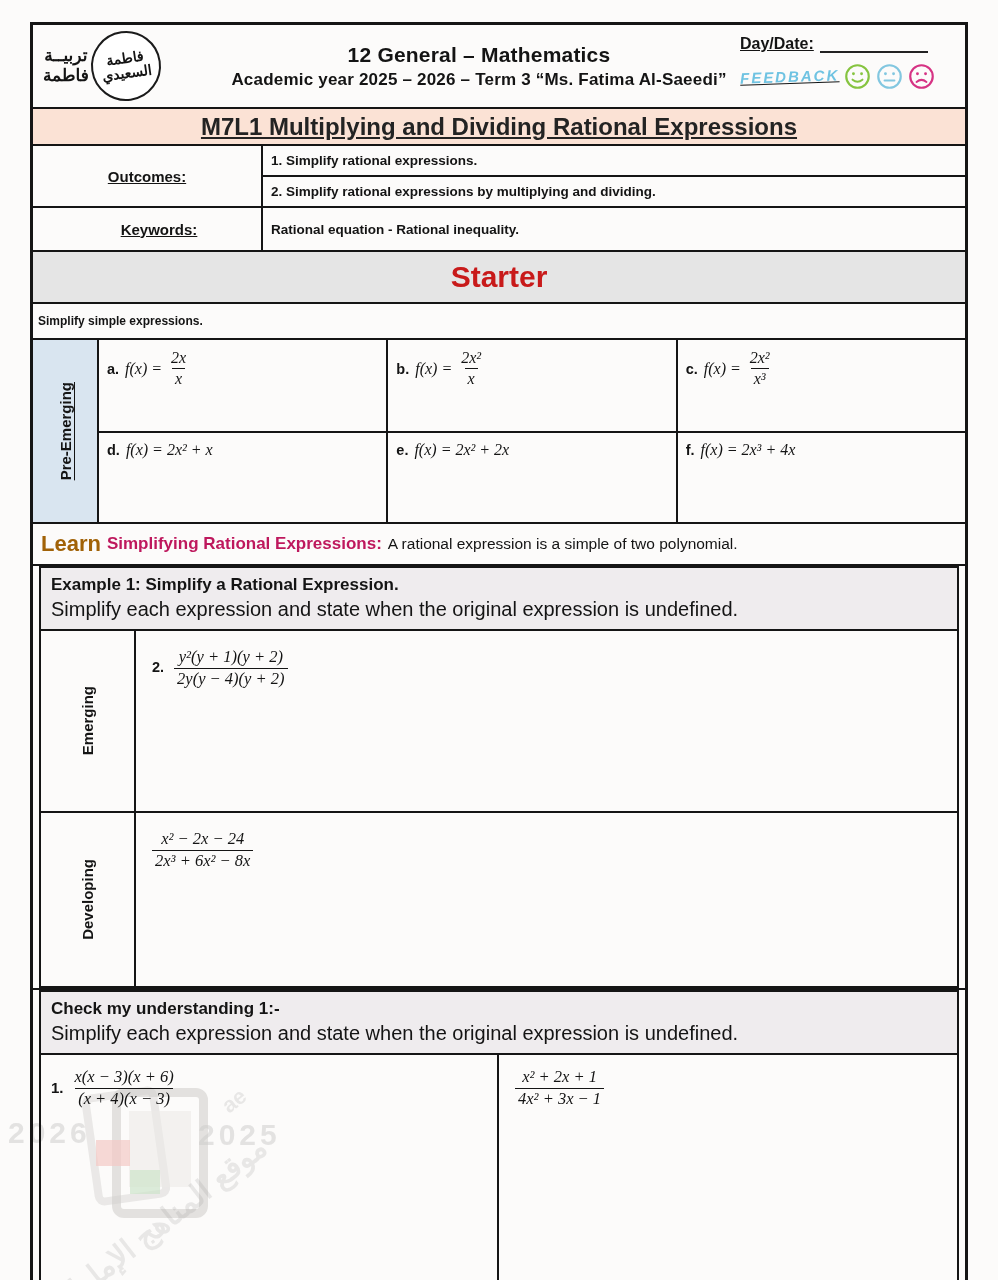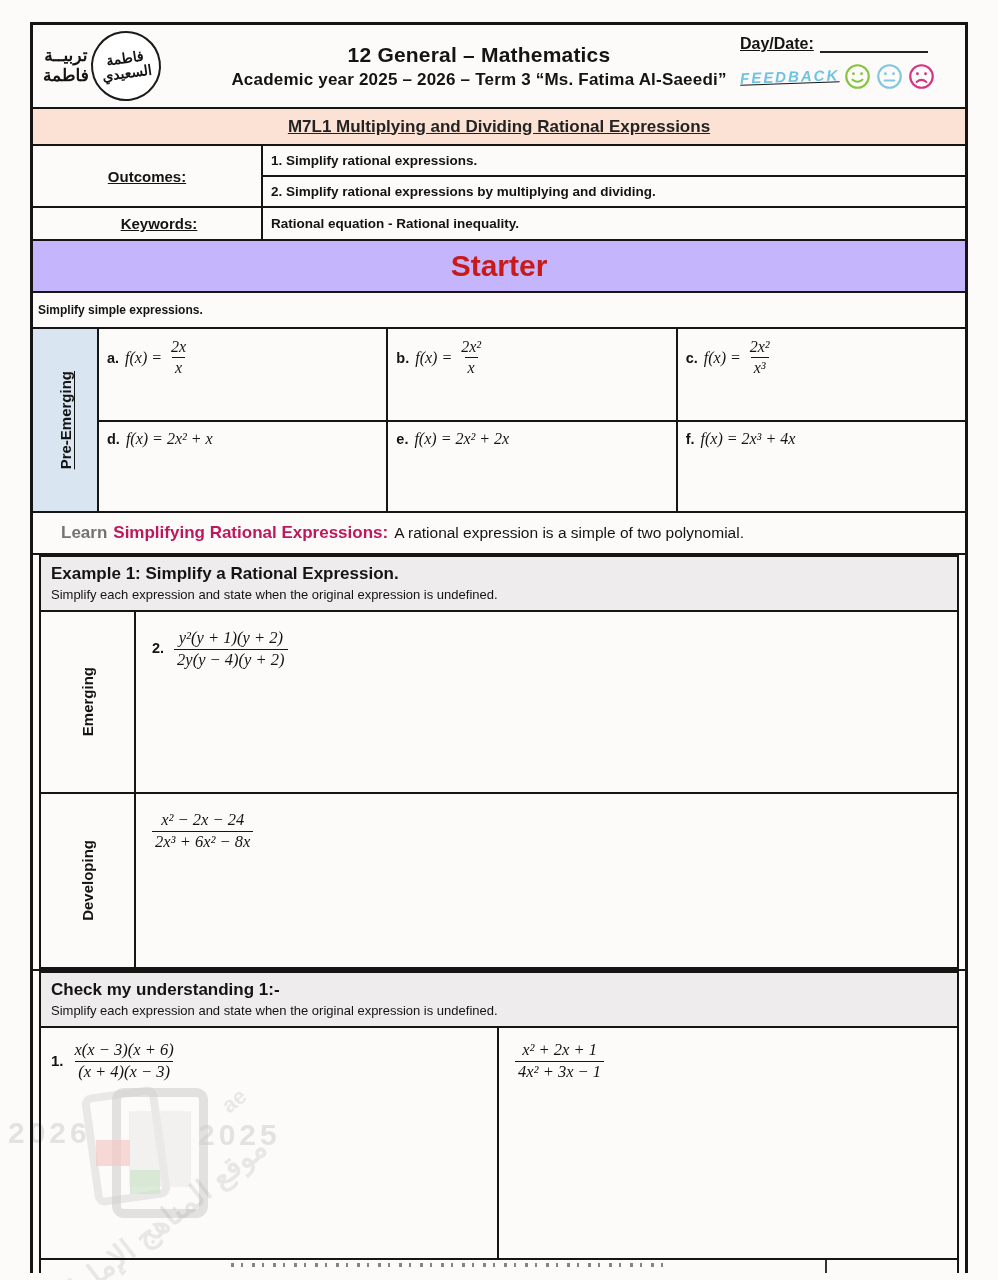--- a/index.html
+++ b/index.html
@@ -18,57 +18,57 @@
   .course-line{font-size:21px;font-weight:600;letter-spacing:.2px;}
   .year-line{font-size:17px;font-weight:600;letter-spacing:.2px;}
   .head-right{width:225px;padding:10px 12px 0 0;box-sizing:border-box;display:flex;flex-direction:column;gap:10px;text-decoration:underline;}
   .daydate{display:flex;align-items:flex-end;gap:6px;font-size:16px;font-weight:600;}
   .date-line{display:inline-block;width:108px;border-bottom:2px solid #222;height:14px;}
   .feedback-row{display:flex;align-items:center;gap:5px;}
   .feedback-word{color:#6fc3e2;font-weight:bold;font-style:italic;font-size:15px;letter-spacing:2px;transform:rotate(-2deg);}
   .face{width:27px;height:27px;}
   
   .title-bar{border-top:2px solid #151515;background:#fbe2d5;height:35px;display:flex;align-items:center;justify-content:center;}
-  .title-bar span{font-size:17px;font-weight:700;text-decoration:underline;color:#232323;}
+  .title-bar span{font-size:24px;font-weight:700;text-decoration:underline;color:#232323;}
   
   .info-table{border-top:2px solid #151515;display:grid;grid-template-columns:228px 1fr;}
   .info-label{display:flex;align-items:center;justify-content:center;font-weight:bold;font-size:15px;text-decoration:underline;}
   .lbl-outcomes{grid-row:1/3;border-bottom:2px solid #151515;}
   .lbl-keywords{grid-row:3;padding-left:24px;}
   .info-val{border-left:2px solid #151515;font-weight:bold;font-size:13.5px;display:flex;align-items:center;padding:0 8px;height:29px;}
   .iv1{border-bottom:2px solid #151515;}
   .iv2{border-bottom:2px solid #151515;}
-  .iv3{height:31px;}
-  
-  .starter-head{border-top:2px solid #151515;background:#c4b5fd;height:50px;display:flex;align-items:center;justify-content:center;}
+  .iv3{height:42px;}
+  
+  .starter-head{border-top:2px solid #151515;background:#e5e5e5;height:50px;display:flex;align-items:center;justify-content:center;}
   .starter-head span{color:#c81a1a;font-size:30px;font-weight:800;}
   .starter-instr{border-top:2px solid #151515;height:34px;display:flex;align-items:center;padding-left:5px;font-weight:bold;font-size:12px;}
   .starter-table{border-top:2px solid #151515;display:grid;grid-template-columns:64px 1fr 1fr 1fr;grid-template-rows:91px 91px;}
   .level-cell{grid-row:1/3;background:#d9e5f0;display:flex;align-items:center;justify-content:center;}
   .vlabel{writing-mode:vertical-rl;transform:rotate(180deg);font-weight:bold;font-size:15px;}
   .vlabel.u{text-decoration:underline;}
   .st-cell{border-left:2px solid #151515;padding:8px 8px 0 8px;box-sizing:border-box;}
   .st-cell.r2{border-top:2px solid #151515;}
   .cell-line{display:flex;align-items:center;gap:6px;}
   .q-label{font-weight:bold;font-size:14.5px;}
   .math{font-family:"Liberation Serif",serif;font-style:italic;font-size:16px;}
   .frac{display:inline-flex;flex-direction:column;align-items:center;vertical-align:middle;line-height:1.15;}
   .frac .den{border-top:1.6px solid #151515;}
   .frac span{padding:1px 3px;}
   
   .learn-line{border-top:2px solid #151515;height:40px;display:flex;align-items:center;padding-left:8px;gap:6px;}
-  .learn-word{color:#737373;font-weight:800;font-size:17px;margin-left:20px;}
+  .learn-word{color:#a16207;font-weight:800;font-size:22px;}
   .learn-topic{color:#be185d;font-weight:800;font-size:17px;}
   .learn-def{font-size:15.5px;}
   
   .section-box{border-top:2px solid #151515;padding:0;}
   .inner-box{margin:0 6px;border:2.5px solid #151515;border-bottom:2.5px solid #151515;}
   .box-head{background:#efecee;padding:7px 10px 8px 10px;}
   .box-title{font-weight:800;font-size:17px;display:block;}
-  .box-instr{font-size:13px;display:block;margin-top:3px;}
+  .box-instr{font-size:20px;display:block;margin-top:3px;}
   .ex-row{border-top:2.5px solid #151515;display:flex;}
   .ex-row .lvl{width:95px;border-right:2.5px solid #151515;display:flex;align-items:center;justify-content:center;box-sizing:border-box;}
   .ex-row .content{flex:1;padding:16px 0 0 16px;box-sizing:border-box;display:flex;align-items:flex-start;gap:10px;}
   .ex-emerging{min-height:180px;}
   .ex-developing{min-height:173px;}
   .ex-math{font-size:16.5px;}
   .check-grid{border-top:2.5px solid #151515;display:grid;grid-template-columns:456px 1fr;min-height:230px;}
   .check-cell{padding:12px 10px;box-sizing:border-box;display:flex;align-items:flex-start;gap:8px;}
   .check-cell.right{border-left:2px solid #151515;padding-left:16px;}
   .chk-label{font-weight:bold;font-size:15px;margin-top:12px;}

